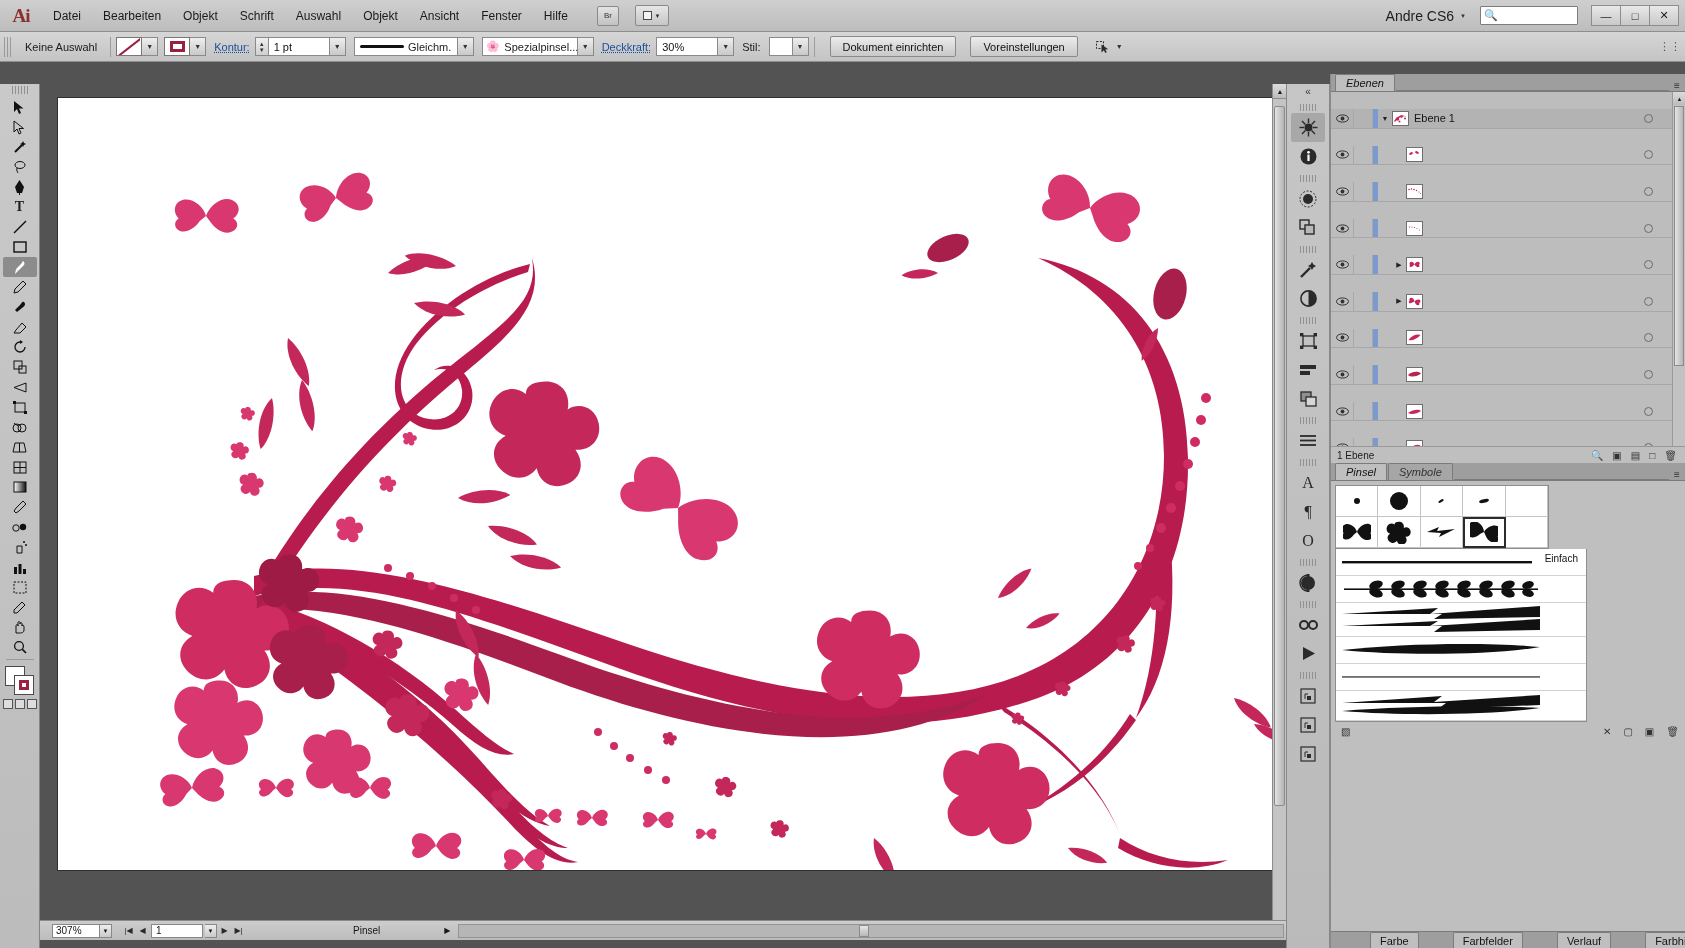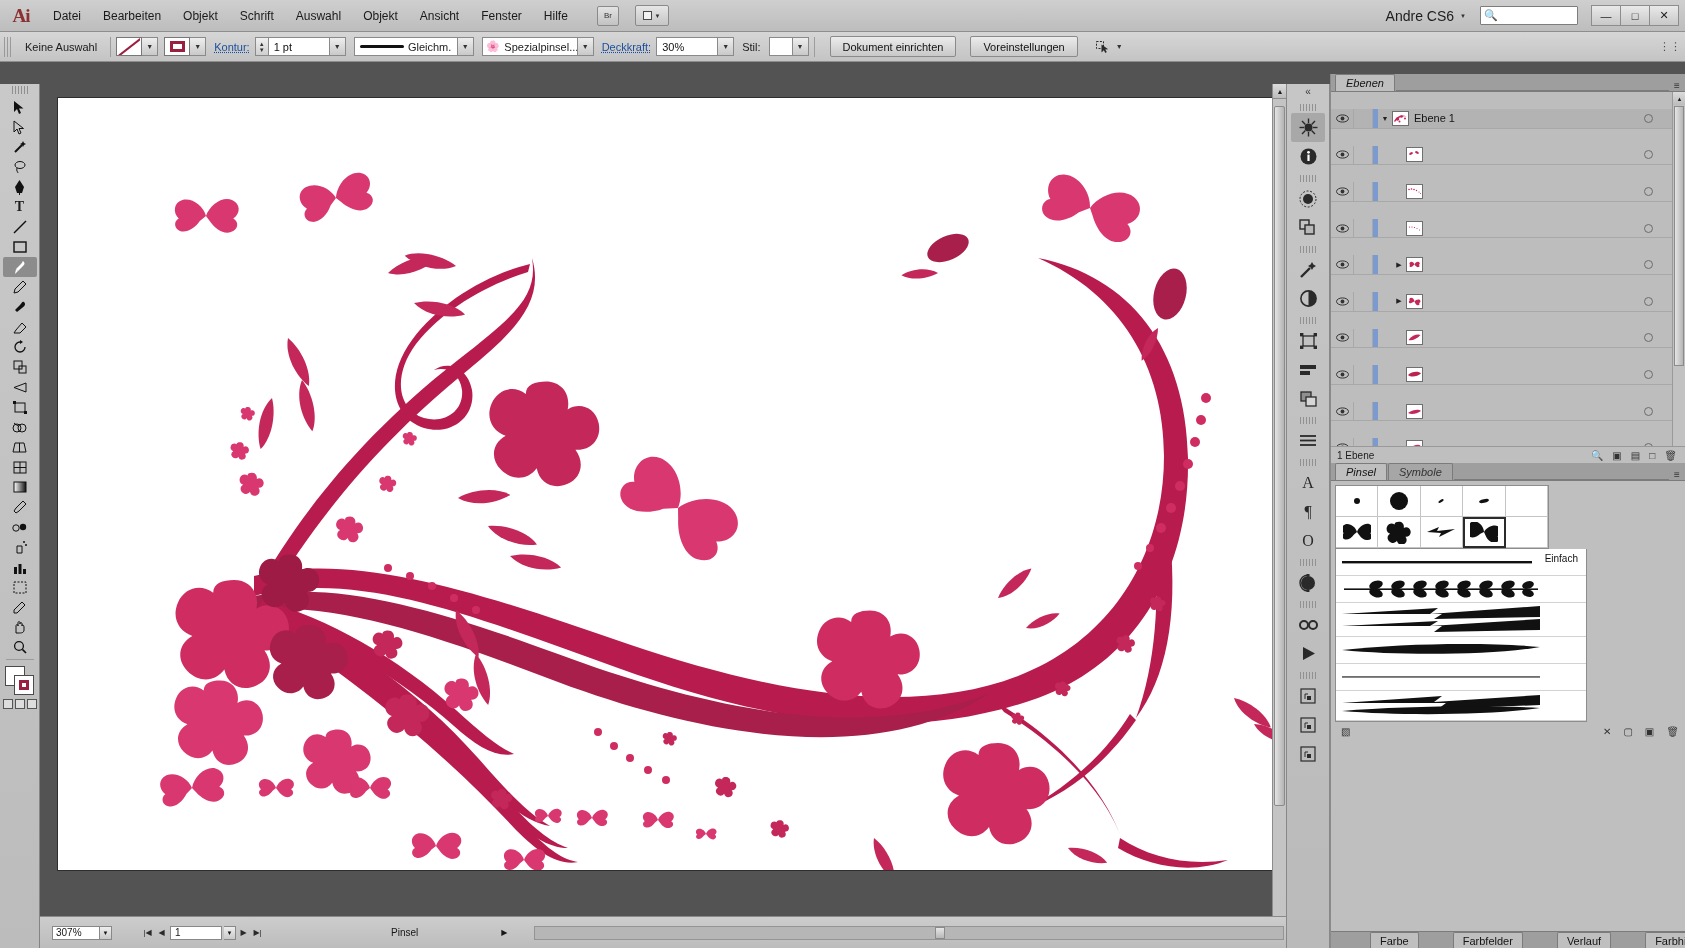--- a/index.html
+++ b/index.html
@@ -148,23 +148,23 @@
   .canvas-scroll-v {
     position:absolute; right:0; top:0; width:14px; height:850px; background:#c4c4c4;
     border-left:1px solid #8c8c8c;
   }
   .sv-thumb { position:absolute; left:1px; top:22px; width:11px; height:700px;
      background:linear-gradient(to right,#e3e3e3,#b4b4b4); border:1px solid #8b8b8b; border-radius:2px;}
   .sv-arrow { width:14px; height:15px; display:flex; align-items:center; justify-content:center;
      font-size:7px; background:linear-gradient(#dcdcdc,#bcbcbc); border-bottom:1px solid #8c8c8c;}
   
   .statusbar {
-    position:absolute; left:40px; bottom:0; width:1246px; height:32px;
+    position:absolute; left:40px; bottom:8px; width:1246px; height:20px;
     background:linear-gradient(#cdcdcd,#bcbcbc); border-top:1px solid #8a8a8a;
-    display:flex; align-items:center; font-size:10px; color:#161616;gap:19px;
+    display:flex; align-items:center; font-size:10px; color:#161616;
   }
   .zoom-field { width:48px; height:14px; margin-left:12px; background:#fff; border:1px solid #888;
      display:flex; align-items:center; padding-left:3px; font-size:10px;}
   .zoom-drop { width:12px; height:14px; border:1px solid #888; border-left:none;
      background:linear-gradient(#eee,#c9c9c9); display:flex; align-items:center; justify-content:center;
      font-size:6px;}
   .nav-group { display:flex; align-items:center; margin-left:10px; gap:1px;}
   .nav-btn { width:13px; height:14px; display:flex; align-items:center; justify-content:center;
      font-size:8px; color:#2a2a2a;}
   .page-field { width:52px; height:14px; background:#fff; border:1px solid #888;

